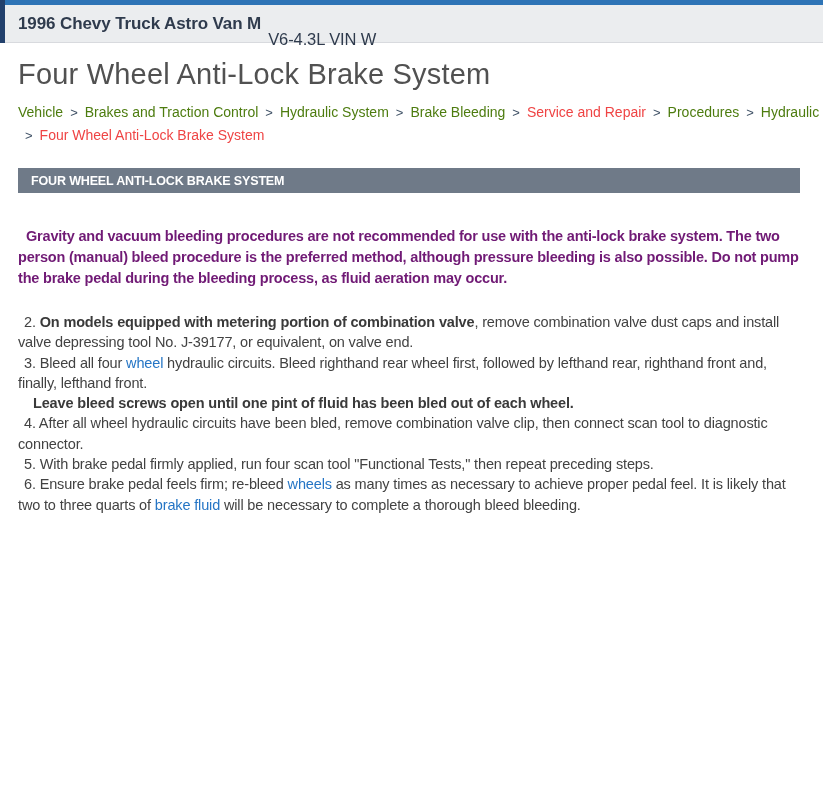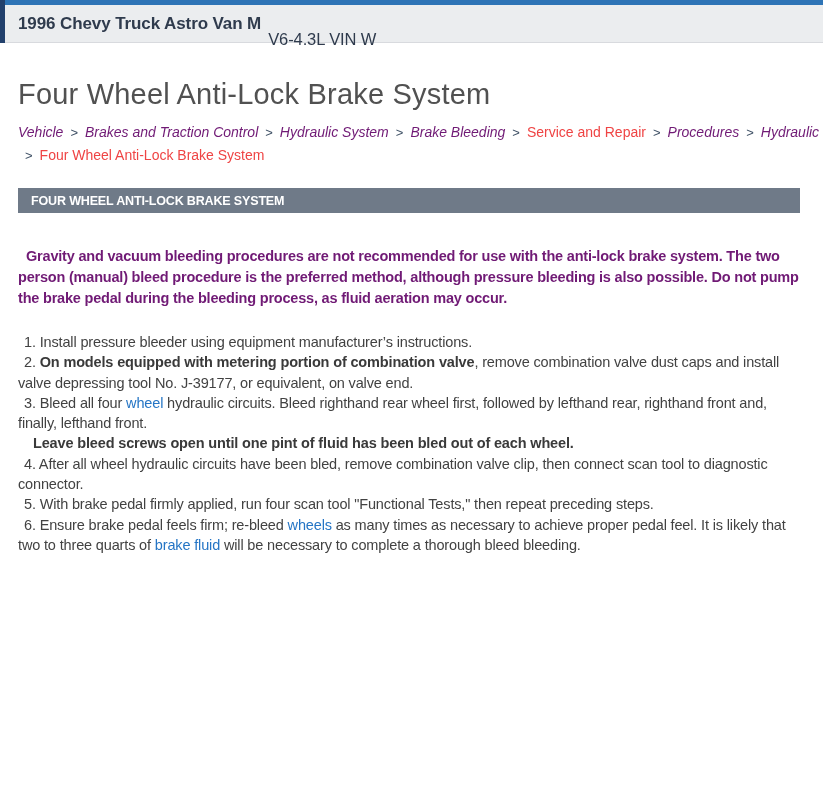--- a/index.html
+++ b/index.html
@@ -9,28 +9,28 @@
   
   .top-stripe { position: absolute; top: 0; left: 0; width: 823px; height: 5px; background: #2e74b6; }
   .corner-block { position: absolute; top: 0; left: 0; width: 5px; height: 43px; background: #22406c; z-index: 2; }
   .app-header { position: absolute; top: 5px; left: 0; width: 823px; height: 38px;
     background: #ebedef; border-bottom: 1px solid #d8dade;
     display: flex; align-items: center; padding-left: 18px; }
   .vehicle-title { font-size: 17px; font-weight: 700; color: #2f3b4d; letter-spacing: -0.1px; }
   .vehicle-subtitle { font-size: 16.5px; font-weight: 400; color: #2f3b4d; margin-left: 7px; letter-spacing: -0.1px; margin-top: 31px; }
 
   
-  .main { position: absolute; top: 44px; left: 0; width: 823px; padding: 0 23px 0 18px; margin-top: 20px; }
+  .main { position: absolute; top: 44px; left: 0; width: 823px; padding: 0 23px 0 18px; }
 
   .page-title { margin-top: 14px; font-size: 29px; font-weight: 300; color: #515151; letter-spacing: 0.2px; }
 
   .breadcrumb { margin-top: 10px; font-size: 14px; color: #595959; }
   .crumb-row { line-height: 22px; }
   .crumb-row-1 { white-space: nowrap; overflow: hidden; width: 805px; }
-  .crumb-link { color: #701a75; text-decoration: none; cursor: pointer; font-style: italic; }
+  .crumb-link { color: #4d7c0f; text-decoration: none; cursor: pointer; }
   .crumb-plain { color: #ef4444; }
   .crumb-sep { color: #3f5166; margin: 0 7px; font-size: 13px; }
 
   .section-bar { margin-top: 21px; width: 782px; height: 25px; background: #6f7a88;
     display: flex; align-items: center; padding-left: 13px; overflow: hidden; }
   .section-bar span { color: #ffffff; font-size: 13.5px; font-weight: 700;
     letter-spacing: -0.2px; transform: scaleX(0.93); transform-origin: left center; white-space: nowrap; }
 
   .intro { margin-top: 33px; font-size: 14.5px; font-weight: 700; line-height: 21px;
     color: #701a75; letter-spacing: -0.2px; text-indent: 8px; }
@@ -60,21 +60,20 @@
     <div class="crumb-row crumb-row-2"><span class="crumb-sep">&gt;</span><span class="crumb-plain">Four Wheel Anti-Lock Brake System</span></div>
   </nav>
 
   <div class="section-bar">
     <span>FOUR WHEEL ANTI-LOCK BRAKE SYSTEM</span>
   </div>
 
   <p class="intro">Gravity and vacuum bleeding procedures are not recommended for use with the anti-lock brake system. The two person (manual) bleed procedure is the preferred method, although pressure bleeding is also possible. Do not pump the brake pedal during the bleeding process, as fluid aeration may occur.</p>
 
   <div class="steps">
-      <p class="step"><span>1. Install pressure bleeder using equipment manufacturer’s instructions.</span></p>
       <p class="step"><span>2. </span><span class="seg-bold">On models equipped with metering portion of combination valve</span><span>, remove combination valve dust caps and install valve depressing tool No. J-39177, or equivalent, on valve end.</span></p>
       <p class="step"><span>3. Bleed all four </span><a href="#" class="inline-link">wheel</a><span> hydraulic circuits. Bleed righthand rear wheel first, followed by lefthand rear, righthand front and, finally, lefthand front.</span></p>
       <p class="note"><span>Leave bleed screws open until one pint of fluid has been bled out of each wheel.</span></p>
       <p class="step"><span>4. After all wheel hydraulic circuits have been bled, remove combination valve clip, then connect scan tool to diagnostic connector.</span></p>
       <p class="step"><span>5. With brake pedal firmly applied, run four scan tool "Functional Tests," then repeat preceding steps.</span></p>
       <p class="step"><span>6. Ensure brake pedal feels firm; re-bleed </span><a href="#" class="inline-link">wheels</a><span> as many times as necessary to achieve proper pedal feel. It is likely that two to three quarts of </span><a href="#" class="inline-link">brake fluid</a><span> will be necessary to complete a thorough bleed bleeding.</span></p>
     </div>
 </div>
 
 </body></html>

